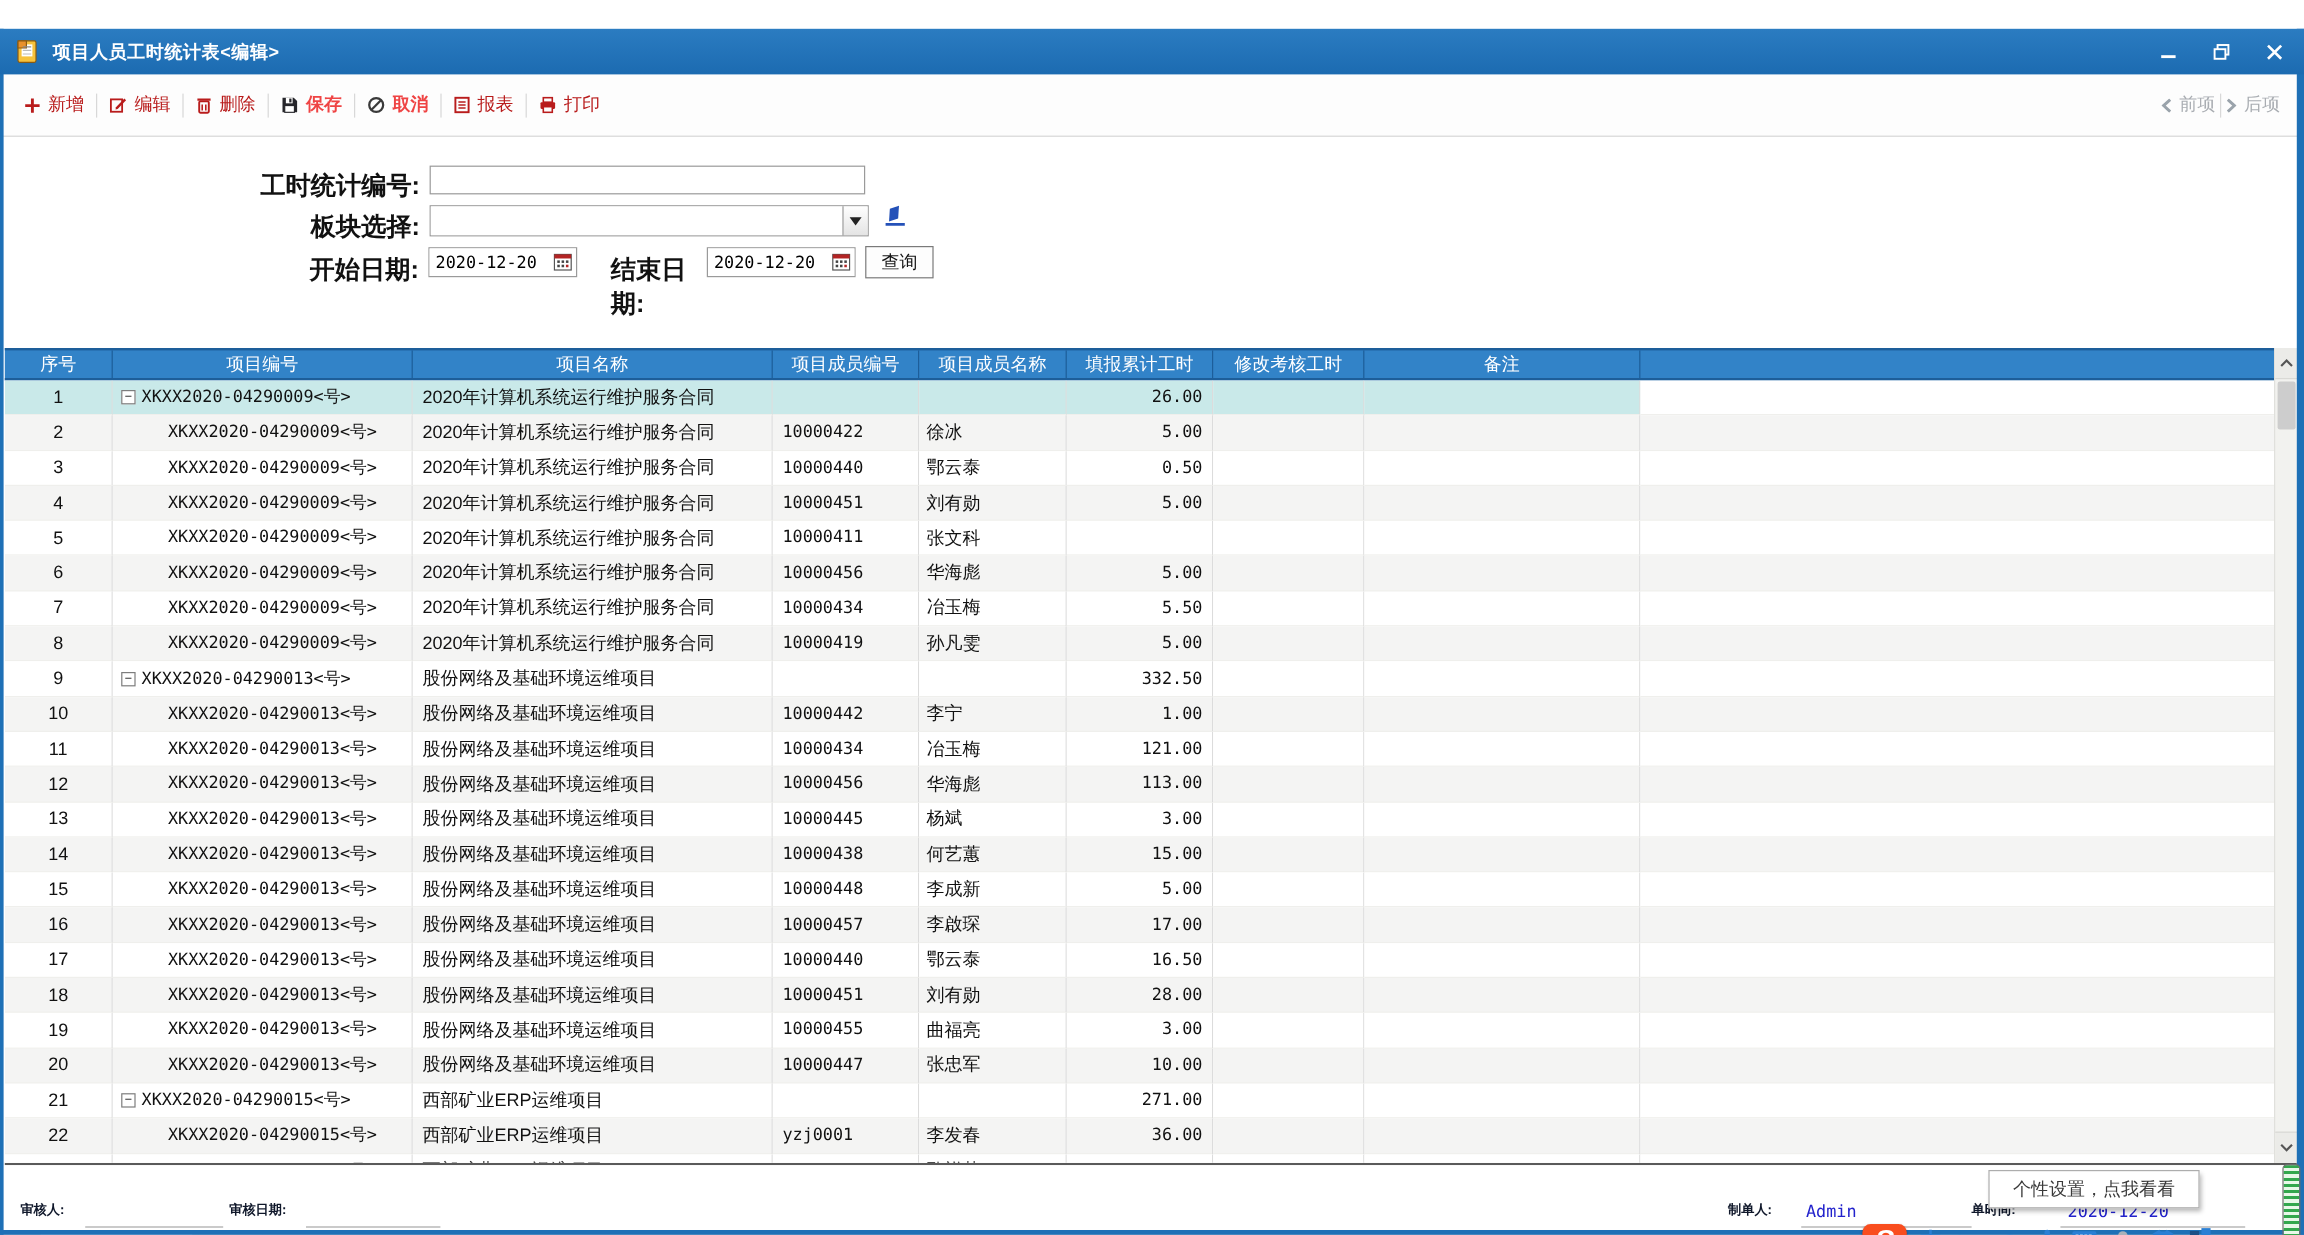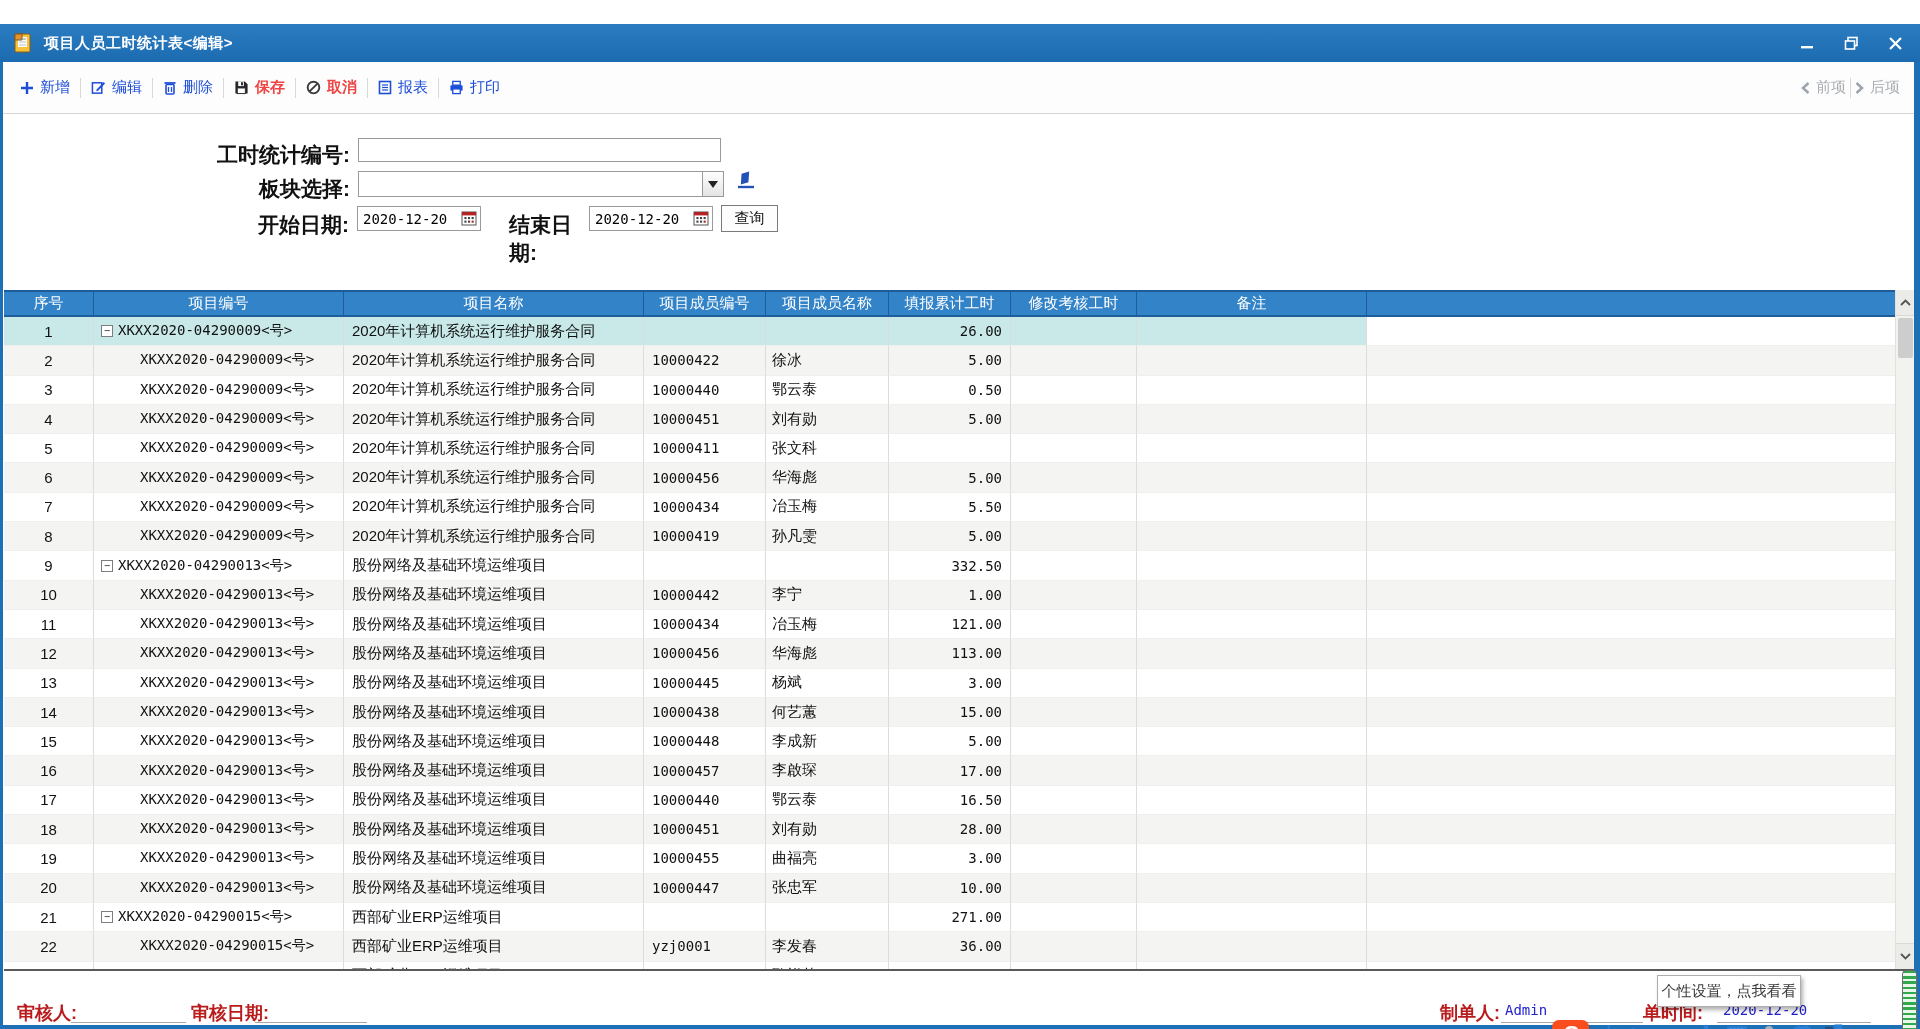--- a/index.html
+++ b/index.html
@@ -18,21 +18,21 @@
     background:linear-gradient(#2b7cc1,#1c6bb1); display:flex; align-items:center; z-index:41; }
   .title-icon { margin:0 10px 0 12px; width:22px; height:22px; }
   .title-text { color:#fff; font-size:15px; font-weight:bold; letter-spacing:.5px; }
   .win-controls { position:absolute; right:14px; top:0; height:38px; display:flex; align-items:center; gap:22px; }
   .win-btn { width:22px; height:22px; display:flex; align-items:center; justify-content:center; color:#fff; cursor:pointer; }
 
   
   .toolbar { position:absolute; left:0; top:38px; width:1920px; height:52px; background:#fdfdfd;
     border-bottom:1px solid #d6d6d6; display:flex; align-items:center; padding-left:10px; }
   .tb-item { display:flex; align-items:center; gap:6px; font-size:15px; padding:0 10px; color:#ef4444; font-weight:600; cursor:pointer; }
-  .tb-item.disabled { color:#1d4ed8; font-weight:400; cursor:default; }
+  .tb-item.disabled { color:#b91c1c; font-weight:400; cursor:default; }
   .tb-sep { width:1px; height:20px; background:#d8d8d8; }
   .tb-nav { position:absolute; right:16px; display:flex; align-items:center; gap:0; font-size:15px; color:#a9adb2; }
   .tb-nav .tb-item { color:#a9adb2; font-weight:400; padding:0 4px; }
 
   
   .form-area { position:absolute; left:3px; top:91px; width:1911px; height:175px; background:#fff; }
   .f-label { position:absolute; font-size:21px; font-weight:700; color:#111; text-align:right; }
   .f-input { position:absolute; height:24px; border:1px solid #9a9a9a; background:#fff; font-size:14px; padding:0 4px;
     font-family:"DejaVu Sans Mono","Liberation Mono",monospace; }
   .combo { position:absolute; display:flex; border:1px solid #9a9a9a; background:#fff; }
@@ -75,34 +75,34 @@
 
   
   .vscroll { position:absolute; right:0; top:0; bottom:0; width:19px; background:#f2f2ef; border-left:1px solid #e0e0dc; }
   .vs-btn { position:absolute; left:0; width:19px; height:26px; background:#ebebe8; display:flex; align-items:center; justify-content:center; cursor:pointer; }
   .vs-up { top:0; border-bottom:1px solid #d9d9d5; }
   .vs-down { bottom:0; border-top:1px solid #d9d9d5; }
   .vs-thumb { position:absolute; left:2px; top:28px; width:15px; height:40px; background:#cdcdcd; border-radius:2px; cursor:grab; }
 
   
   .footer { position:absolute; left:3px; top:947px; width:1911px; height:55px; background:#fff; }
-  .ft-label { position:absolute; font-size:18px; font-weight:700; color:#b91c1c; }
+  .ft-label { position:absolute; font-size:11px; font-weight:700; color:#0f172a; }
   .ft-line { position:absolute; height:1px; background:#a8a8a8; }
   .ft-link { position:absolute; font-size:14px; color:#2222cc; font-family:"DejaVu Sans Mono","Liberation Mono",monospace; }
 
   
   .tabbar { position:absolute; left:3px; top:1002px; width:1911px; height:23px; background:#e4e4e0;
     border-top:1px solid #9c9c9c; display:flex; align-items:flex-start; padding-left:30px; }
   .tab-active { height:22px; background:#fff; color:#000; font-size:14px; font-weight:700;
     padding:0 22px; line-height:22px; clip-path:polygon(0 0,100% 0,calc(100% - 12px) 100%,12px 100%); cursor:pointer; }
   .tab { height:22px; color:#6e6e6e; font-size:14px; padding:0 12px; line-height:22px; cursor:pointer; }
   .slash { width:1px; height:20px; background:#9c9c9c; transform:rotate(27deg); margin-top:1px; }
 
   
-  .tooltip { position:absolute; left:1657px; top:951px; width:144px; height:32px; background:#fff;
+  .tooltip { position:absolute; left:1657px; top:951px; width:176px; height:32px; background:#fff;
     border:1px solid #adadad; box-shadow:2px 3px 4px rgba(0,0,0,.3); z-index:60;
     display:flex; align-items:center; justify-content:center; font-size:15px; color:#3a3a3a; }
 
   
   .ime { position:absolute; left:1552px; top:994px; height:34px; display:flex; align-items:center; gap:11px; z-index:55; }
   .sogou-logo { width:37px; height:31px; background:#f94d1e; border-radius:7px; color:#fff;
     font-size:24px; font-weight:bold; font-style:italic; display:flex; align-items:center; justify-content:center;
     box-shadow:0 1px 2px rgba(0,0,0,.35); cursor:pointer; }
   .ime-ch { color:#2a7fd4; font-size:19px; font-weight:700; cursor:pointer; }
   .ime-person { position:relative; width:22px; height:22px; cursor:pointer; }

